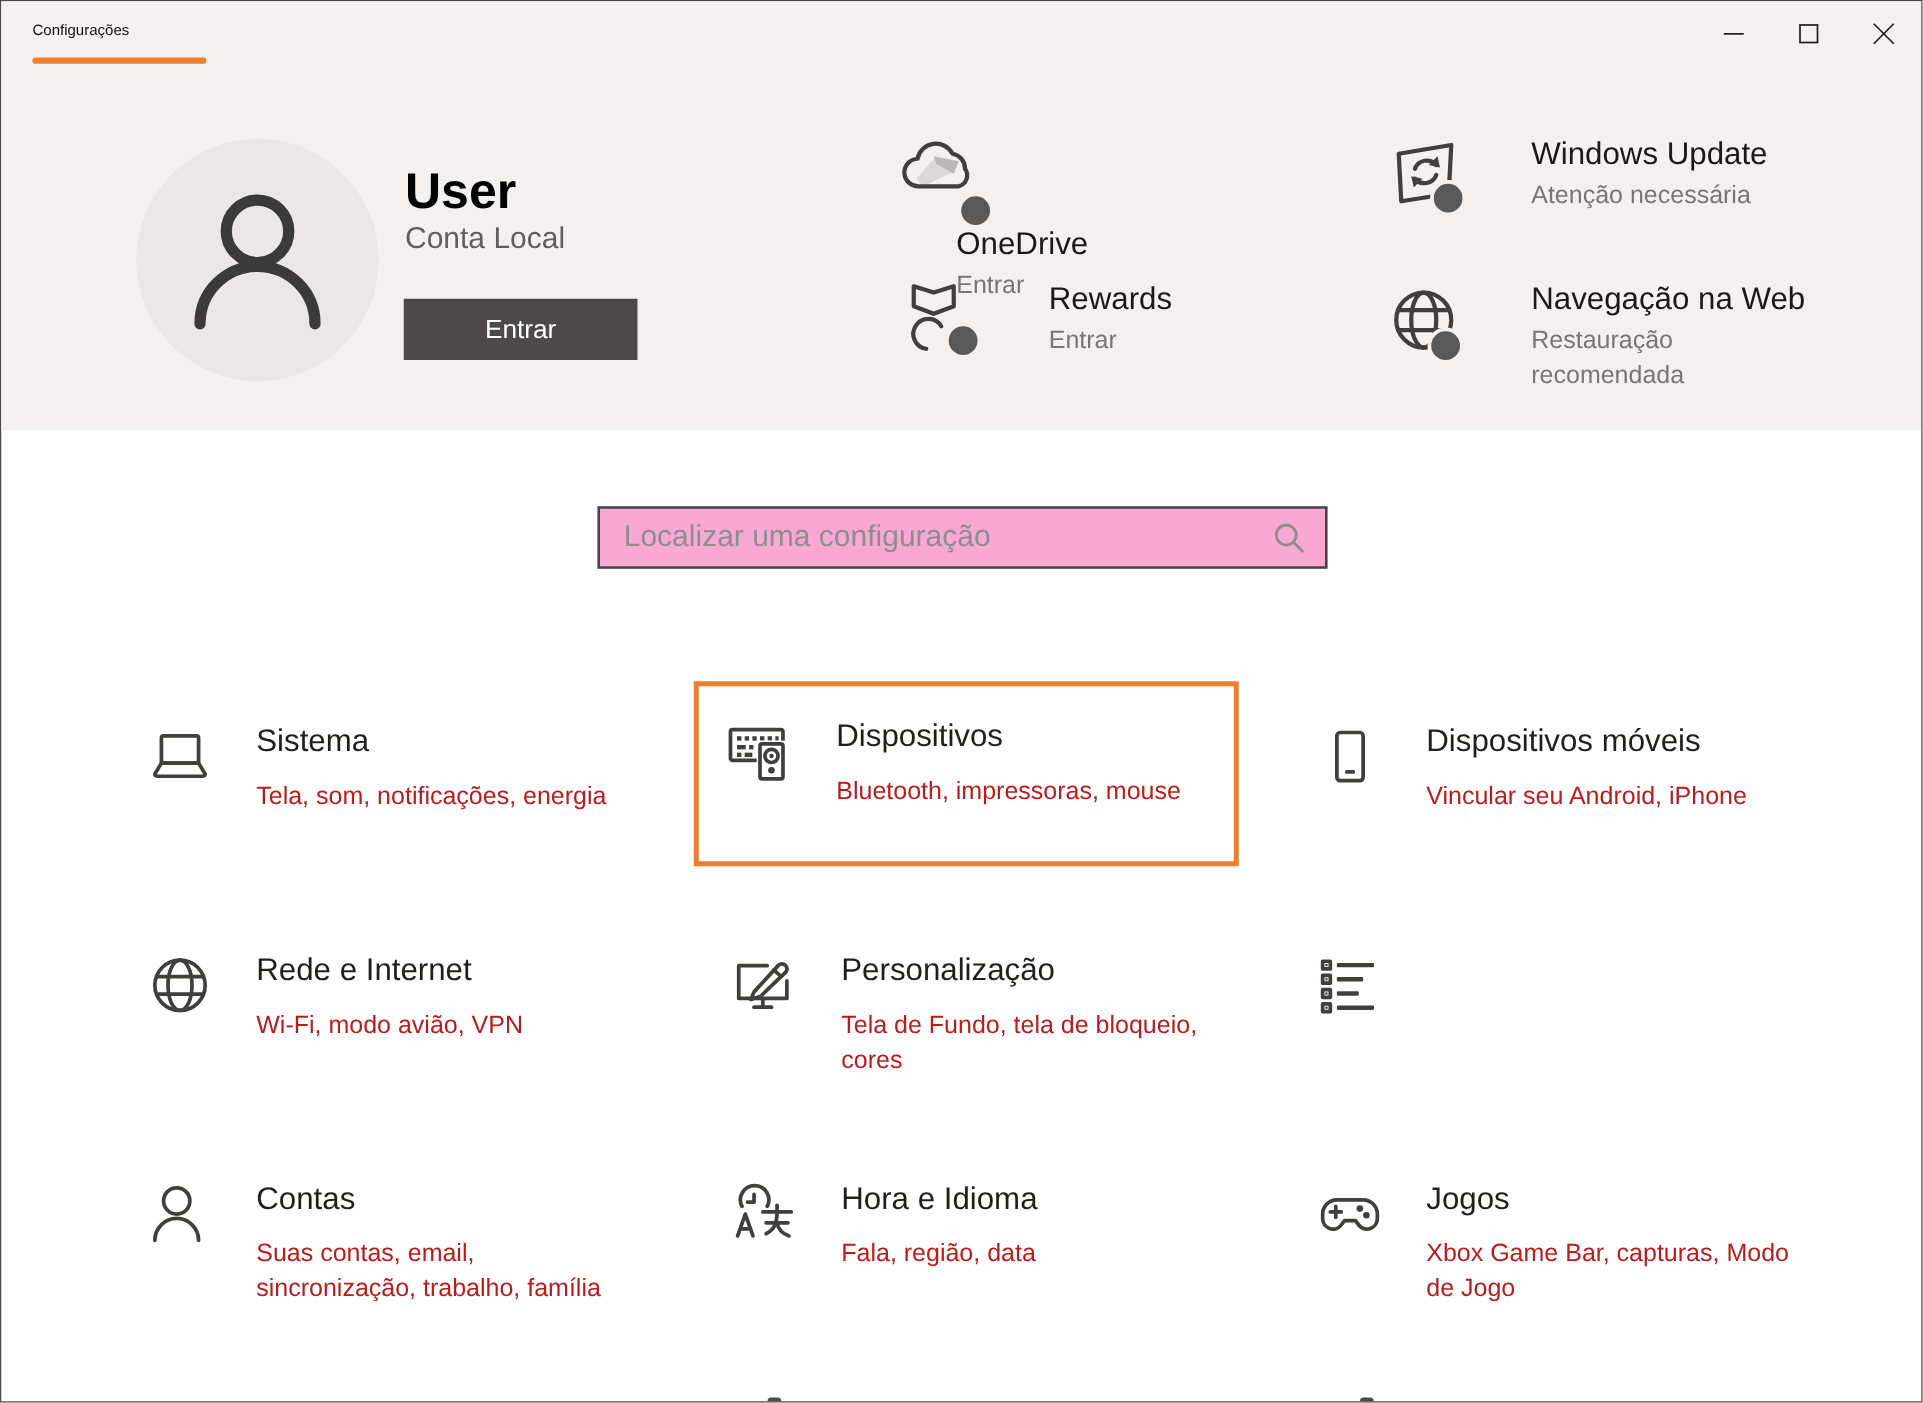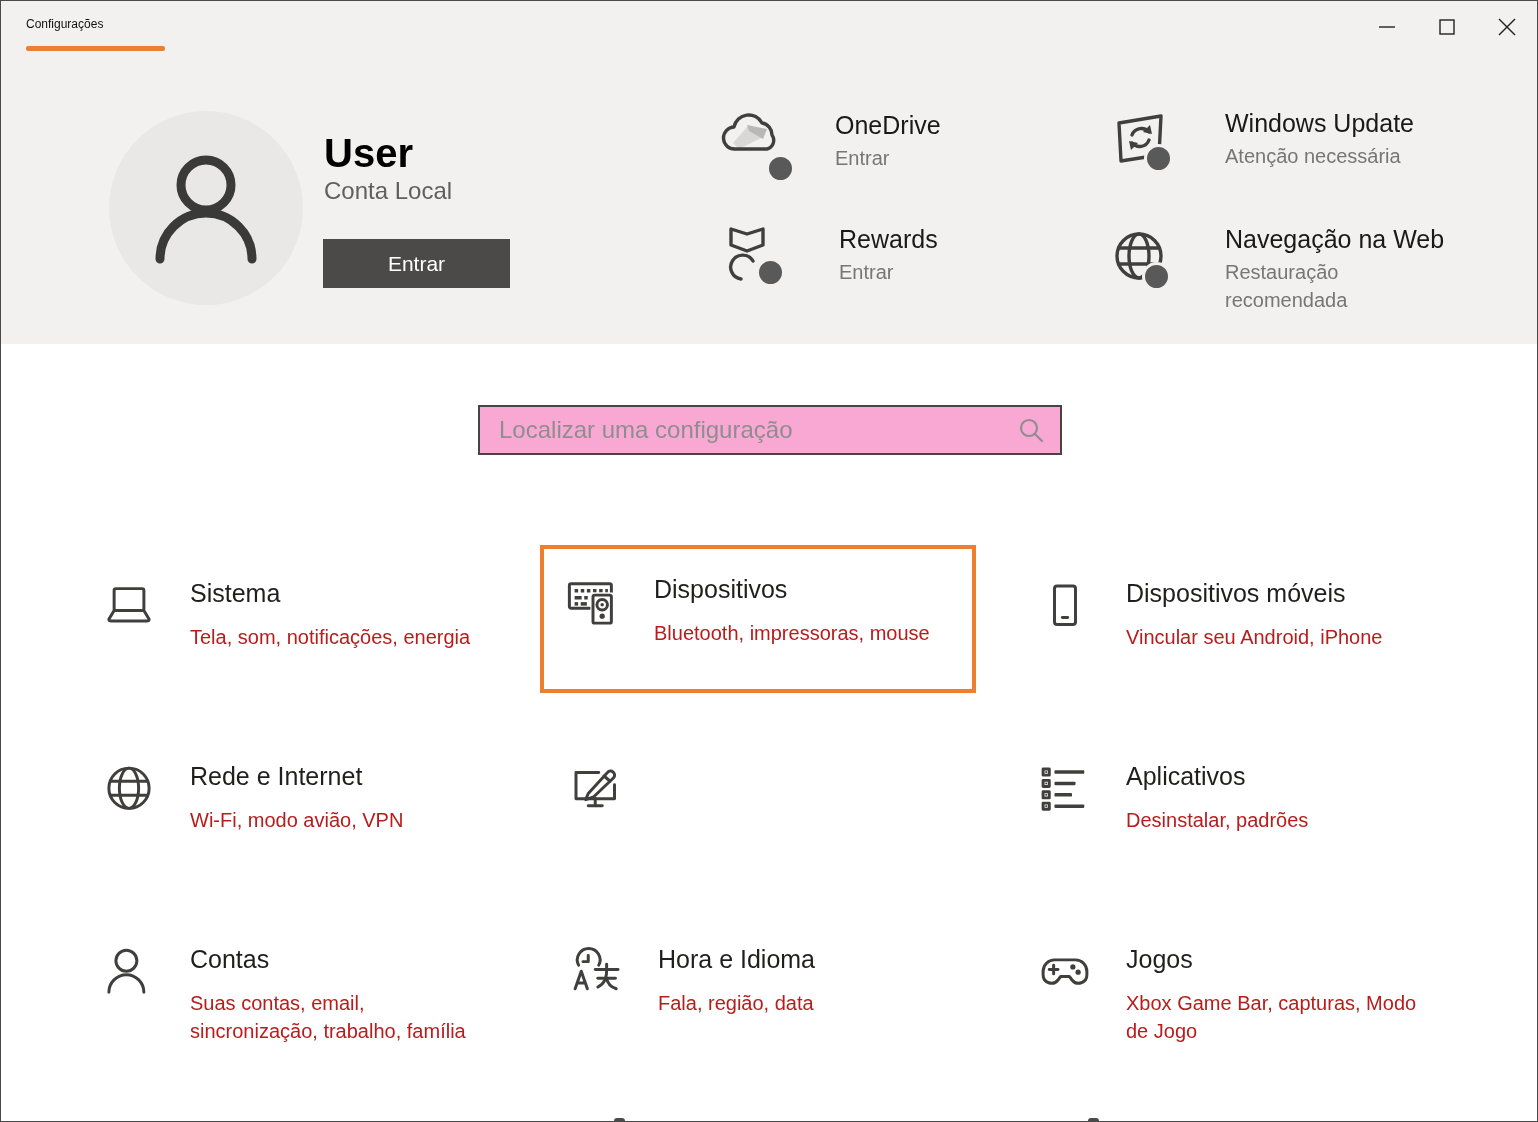--- a/index.html
+++ b/index.html
@@ -21,33 +21,33 @@
   .user-name { position:absolute; left:323px; top:130px; font-size:40px; font-weight:bold; color:#000; }
   .user-type { position:absolute; left:323px; top:176px; font-size:24px; color:#5f5f5f; }
   .signin-btn { position:absolute; left:322px; top:238px; width:187px; height:49px; background:#4c4a48; color:#fff; font-size:21px; border:none; cursor:pointer; font-family:inherit; }
 
   .quick-item { position:absolute; display:flex; cursor:pointer; }
   .qi-icon { position:relative; width:70px; height:70px; flex:0 0 70px; }
   .qi-badge { position:absolute; right:-6px; bottom:-4px; width:29px; height:29px; border-radius:50%; background:#595959; border:3px solid #f2f1f0; }
   .qi-text { margin-left:46px; }
   .qi-title { font-size:25px; color:#191919; line-height:32px; }
   .qi-sub { font-size:20px; color:#767676; line-height:28px; margin-top:3px; max-width:215px; }
-  .q-onedrive { left:718px; top:108px; }
+  .q-onedrive { left:718px; top:108px;flex-direction:column; }
   .q-rewards  { left:722px; top:222px; }
   .q-update   { left:1108px; top:106px; }
   .q-web      { left:1108px; top:222px; }
 
   
   .search-box { position:absolute; left:477px; top:404px; width:584px; height:50px; background:#f9a8d4; border:2px solid #454545; display:flex; align-items:center; }
   .search-box input { flex:1; border:none; outline:none; font-size:24px; color:#333; padding:0 14px 0 19px; font-family:inherit; background:transparent; }
   .search-box input::placeholder { color:#8e8e8e; opacity:1; }
   .search-glyph { width:26px; height:26px; margin-right:16px; flex:0 0 26px; }
 
   
-  .grid { position:absolute; left:71px; top:544px; display:grid; grid-template-columns:436px 436px 436px; grid-auto-rows:148px; column-gap:32px; row-gap:35px; }
+  .grid { position:absolute; left:86px; top:544px; display:grid; grid-template-columns:436px 436px 436px; grid-auto-rows:148px; column-gap:32px; row-gap:35px; }
   .tile { display:flex; padding:28px 0 0 25px; cursor:pointer; border:4px solid transparent; }
   .tile.highlight { border-color:#ee7f2e; }
   .tile.highlight { padding:24px 0 0 21px; } 
   .tile-icon { width:56px; height:56px; flex:0 0 56px; margin-top:2px; }
   .tile-text { margin-left:33px; }
   .tile-title { font-size:25px; color:#201f1e; line-height:32px; }
   .tile-sub { font-size:20px; color:#b91c1c; line-height:28px; margin-top:14px; max-width:300px; }
 
   .icon-stroke { stroke:#413f3e; fill:none; stroke-width:3.4; stroke-linecap:round; stroke-linejoin:round; }
   .icon-fill { fill:#413f3e; stroke:none; }
@@ -230,20 +230,24 @@
   </div>
 
   <div class="tile">
     <svg class="tile-icon" viewBox="0 0 64 64">
       <path class="icon-stroke" d="M52 26 V42 H8 V12 H34"></path>
       <line class="icon-stroke" x1="30" y1="42" x2="30" y2="50"></line>
       <line class="icon-stroke" x1="22" y1="50" x2="38" y2="50"></line>
       <path class="icon-stroke" d="M22 36 L44 12 a4.5 4.5 0 0 1 7 6 L28 40 l-9 3 z"></path>
       <line class="icon-stroke" x1="40" y1="16" x2="47" y2="22"></line>
     </svg>
+    <div class="tile-text">
+      <div class="tile-title">Personalização</div>
+      <div class="tile-sub">Tela de Fundo, tela de bloqueio, cores</div>
+    </div>
   </div>
 
   <div class="tile">
     <svg class="tile-icon" viewBox="0 0 64 64">
       <g class="icon-stroke" stroke-width="3">
         <rect x="7" y="8" width="7" height="7"></rect>
           <rect x="7" y="21" width="7" height="7"></rect>
           <rect x="7" y="34" width="7" height="7"></rect>
           <rect x="7" y="47" width="7" height="7"></rect>
       </g>
@@ -251,24 +255,20 @@
         <rect x="9.5" y="10.5" width="2" height="2"></rect>
           <rect x="9.5" y="23.5" width="2" height="2"></rect>
           <rect x="9.5" y="36.5" width="2" height="2"></rect>
           <rect x="9.5" y="49.5" width="2" height="2"></rect>
         <rect x="20" y="9.5" width="34" height="4" rx="1"></rect>
         <rect x="20" y="22.5" width="24" height="4" rx="1"></rect>
         <rect x="20" y="35.5" width="20" height="4" rx="1"></rect>
         <rect x="20" y="48.5" width="34" height="4" rx="1"></rect>
       </g>
     </svg>
-    <div class="tile-text">
-      <div class="tile-title">Aplicativos</div>
-      <div class="tile-sub">Desinstalar, padrões</div>
-    </div>
   </div>
 
   <div class="tile">
     <svg class="tile-icon" viewBox="0 0 64 64">
       <circle class="icon-stroke" cx="29" cy="18" r="12"></circle>
       <path class="icon-stroke" d="M9 54 a20 20 0 0 1 40 0"></path>
     </svg>
     <div class="tile-text">
       <div class="tile-title">Contas</div>
       <div class="tile-sub">Suas contas, email, sincronização, trabalho, família</div>

